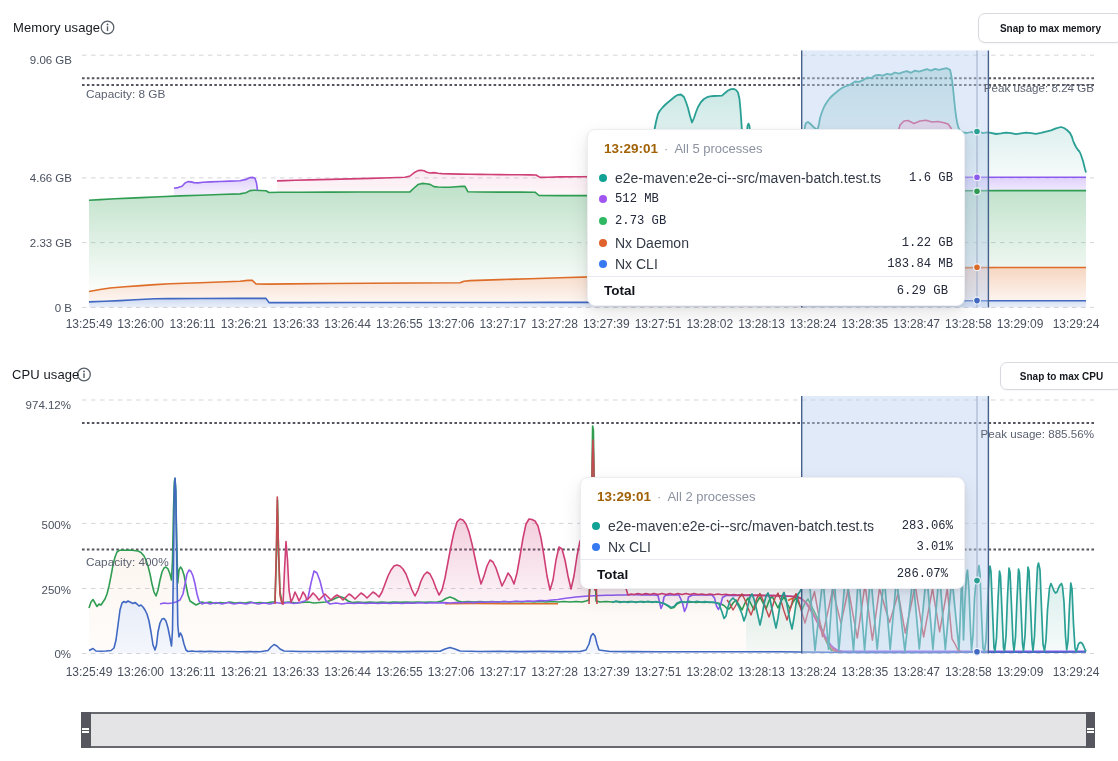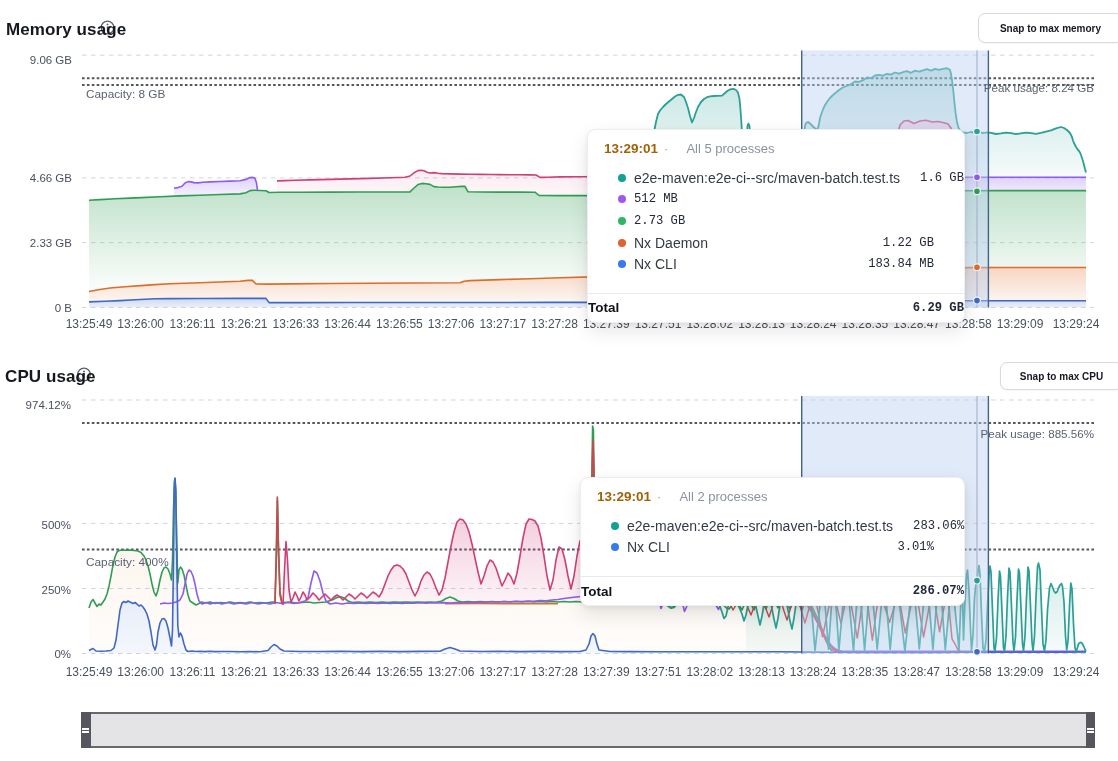--- a/index.html
+++ b/index.html
@@ -1,29 +1,29 @@
 <!DOCTYPE html>
 <html><head><meta charset="utf-8"><title>Resource usage</title>
 <style>
 html,body{margin:0;padding:0;background:#fff;}
 #page{position:relative;width:1118px;height:761px;font-family:"Liberation Sans",sans-serif;overflow:hidden;}
 #page svg{position:absolute;left:0;top:0;}
-.ctitle{position:absolute;font-weight:700;font-size:17px;color:#15181e;letter-spacing:.1px;}
+.ctitle{position:absolute;font-weight:400;font-size:13px;color:#15181e;letter-spacing:.1px;margin-left:7px;}
 .btn{position:absolute;background:#fff;border:1px solid #d8d8de;border-radius:7px;font-weight:700;font-size:10px;color:#15181e;display:flex;align-items:center;justify-content:center;box-sizing:border-box;box-shadow:0 1px 2px rgba(0,0,0,0.04);margin-left:25px;}
 .tt{position:absolute;background:#fff;border:1px solid #ededf2;border-radius:8px;box-shadow:0 8px 20px rgba(0,0,0,0.10),0 2px 5px rgba(0,0,0,0.06);box-sizing:border-box;}
 .tth{height:37px;display:flex;align-items:center;padding:0 16px;}
 .tth b{font-size:13.5px;color:#a16207;}
 .sep{margin:0 6px;color:#9aa1ad;font-size:13px;}
-.sub{font-size:13px;color:#8b92a0;margin-left:12px;}
-.ttr{height:21.6px;display:flex;align-items:center;padding:0 30px;}
+.sub{font-size:13px;color:#8b92a0;}
+.ttr{height:21.6px;display:flex;align-items:center;padding:0 11px;}
 .td{width:8px;height:8px;border-radius:50%;margin-right:8px;flex:none;}
 .tl{font-size:14px;color:#333a46;flex:1;white-space:nowrap;margin-right:20px;}
 .tv{font-family:"Liberation Mono",monospace;font-size:12.2px;color:#23293a;white-space:pre;}
-.tb{font-weight:700;}
-.ttt{height:28px;margin-top:18px;display:flex;align-items:center;justify-content:space-between;padding:0 0;border-top:1px solid #e8e9ee;font-weight:700;font-size:13.5px;color:#10131a;}
+.tb{font-weight:400;}
+.ttt{height:28px;margin-top:1px;display:flex;align-items:center;justify-content:space-between;padding:0 16px;border-top:1px solid #e8e9ee;font-weight:700;font-size:13.5px;color:#10131a;}
 #brush{position:absolute;left:81px;top:712px;width:1014px;height:36px;background:#e4e4e7;border-top:2px solid #68686f;border-bottom:2px solid #68686f;box-sizing:border-box;}
 .hnd{position:absolute;top:-2px;width:9.5px;height:36px;background:#56565f;}
 .grip{position:absolute;left:1.2px;width:7px;height:1.7px;background:#fff;}
 </style></head>
 <body>
 <div id="page">
 <svg width="1118" height="761" viewBox="0 0 1118 761" font-family="Liberation Sans, sans-serif">
 <defs>
 <linearGradient id="gmB" gradientUnits="userSpaceOnUse" x1="0" y1="296" x2="0" y2="308">
           <stop offset="0" stop-color="#4a74cc" stop-opacity="0.32"></stop>

